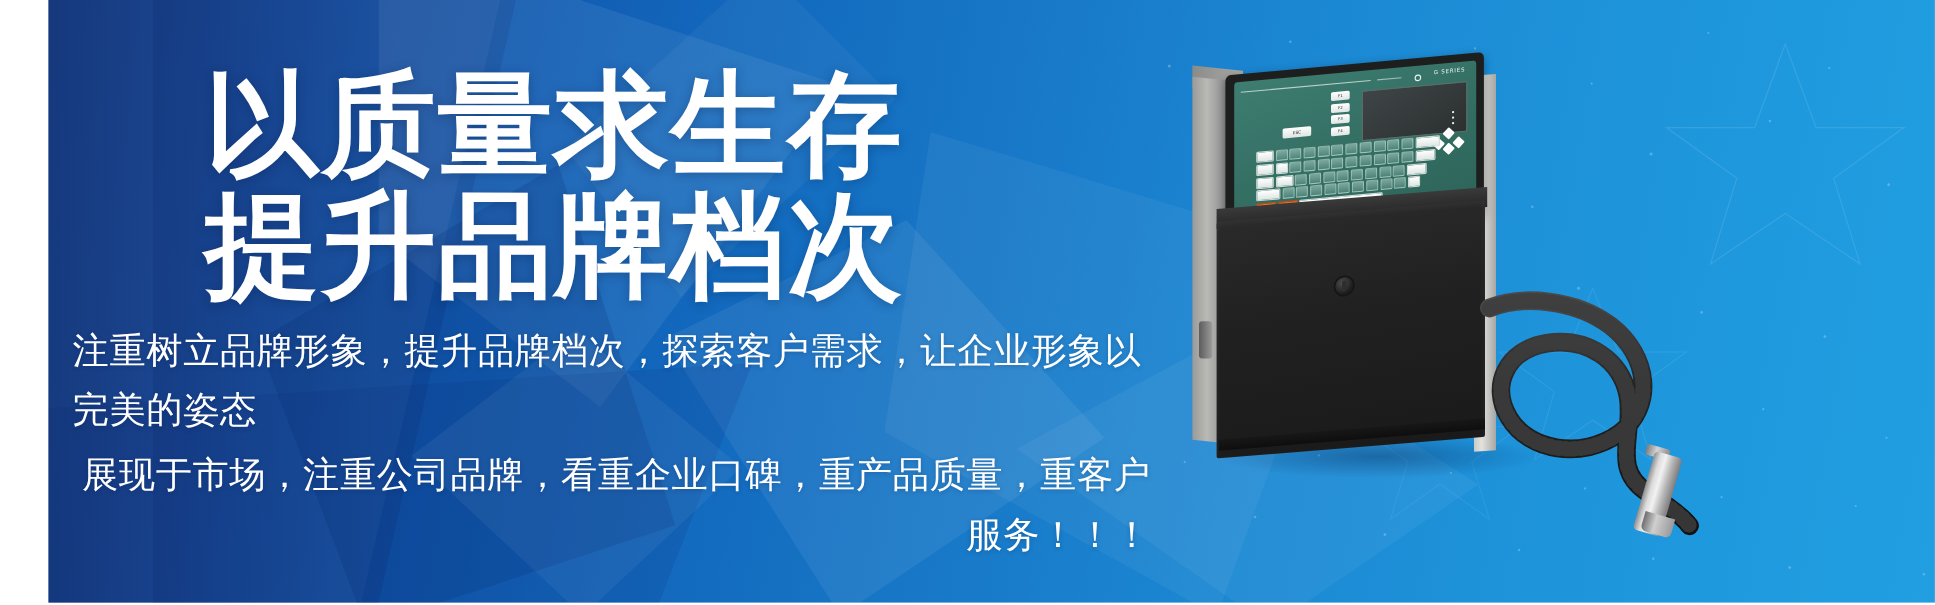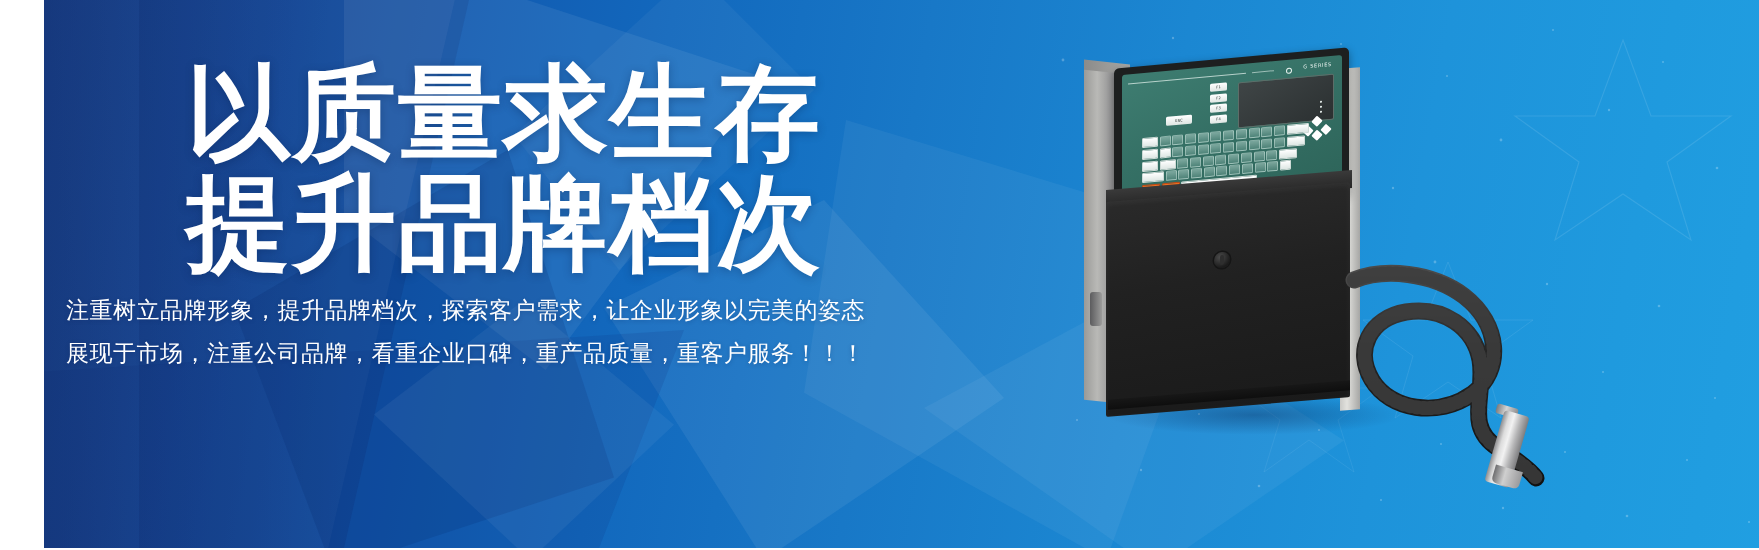--- a/index.html
+++ b/index.html
@@ -74,21 +74,21 @@
     font-size:104px;
     line-height:1.02;
     letter-spacing:2px;
     margin:0 0 4px 120px;
     text-shadow:0 2px 10px rgba(3,25,70,.30);
     font-family:"DejaVu Sans","Liberation Sans",sans-serif;
   }
   .headline.two{margin-left:120px;}
   .subline{
     color:#ffffff;
-    font-size:23px;
+    font-size:33px;
     line-height:1.62;
     letter-spacing:.5px;
     margin:16px 0 0 0;
     font-family:"DejaVu Serif","Liberation Serif",serif;
     text-shadow:0 1px 4px rgba(3,25,70,.25);
   }
 
   
   .printer{position:absolute;left:1020px;top:40px;width:560px;height:470px;}
 
@@ -333,21 +333,21 @@
     <polygon points="105,12 128,70 190,70 140,106 158,168 105,132 52,168 70,106 20,70 82,70" fill="none" stroke="#ffffff" stroke-width="1" opacity="0.28"></polygon>
   </svg>
   <svg class="constellation" style="left:1180px;top:330px;width:170px;height:160px;" viewBox="0 0 170 160">
     <polygon points="85,8 104,58 158,58 114,90 130,142 85,110 40,142 56,90 12,58 66,58" fill="none" stroke="#ffffff" stroke-width="1" opacity="0.22"></polygon>
   </svg>
 
   <div class="textblock">
     <h1 class="headline one">以质量求生存</h1>
     <h1 class="headline two">提升品牌档次</h1>
     <p class="subline">注重树立品牌形象，提升品牌档次，探索客户需求，让企业形象以完美的姿态</p>
-    <p class="subline" style="margin-top:6px;">展现于市场，注重公司品牌，看重企业口碑，重产品质量，重客户服务！！！</p>
+    <p class="subline" style="margin-top:6px;text-align:right;">展现于市场，注重公司品牌，看重企业口碑，重产品质量，重客户服务！！！</p>
   </div>
 
   <div class="printer">
 
     <div class="shadow-blob"></div>
 
     <div class="side-panel-top"></div>
     <div class="side-panel"></div>
     <div class="side-hinge"></div>
     <div class="right-edge"></div>

